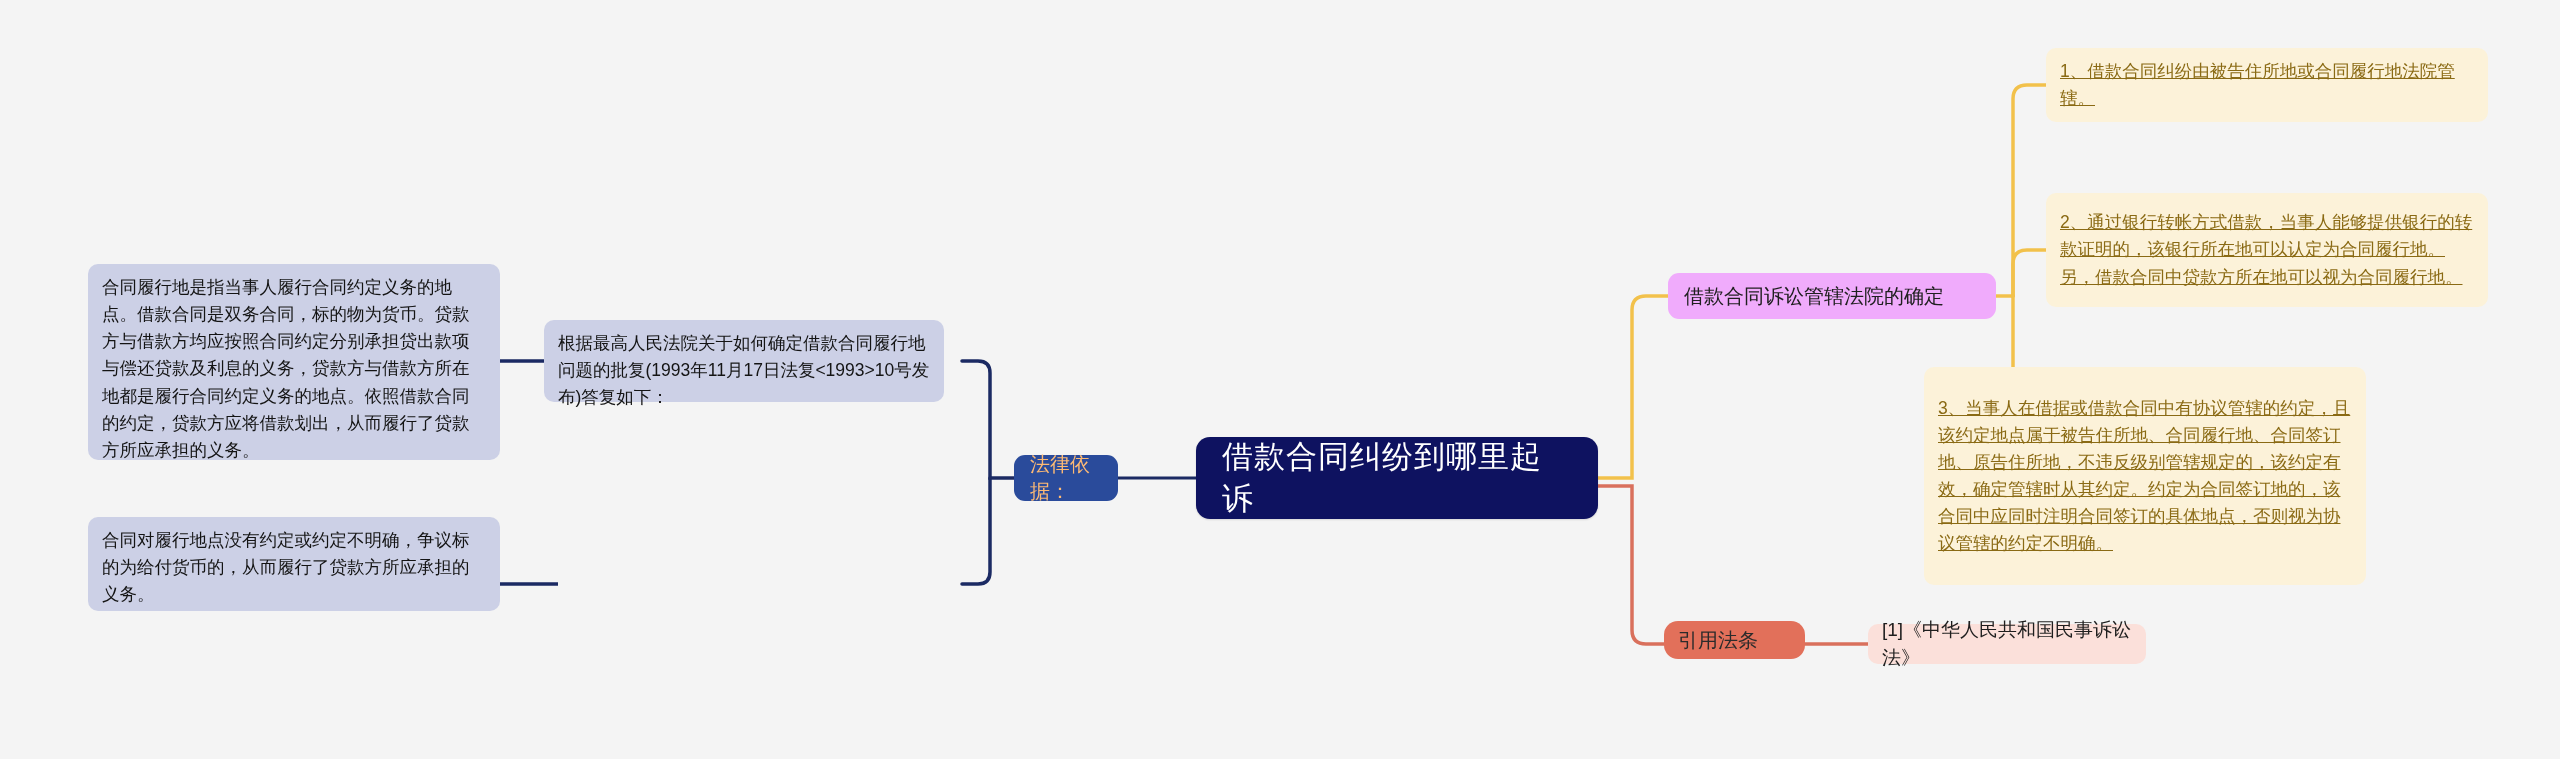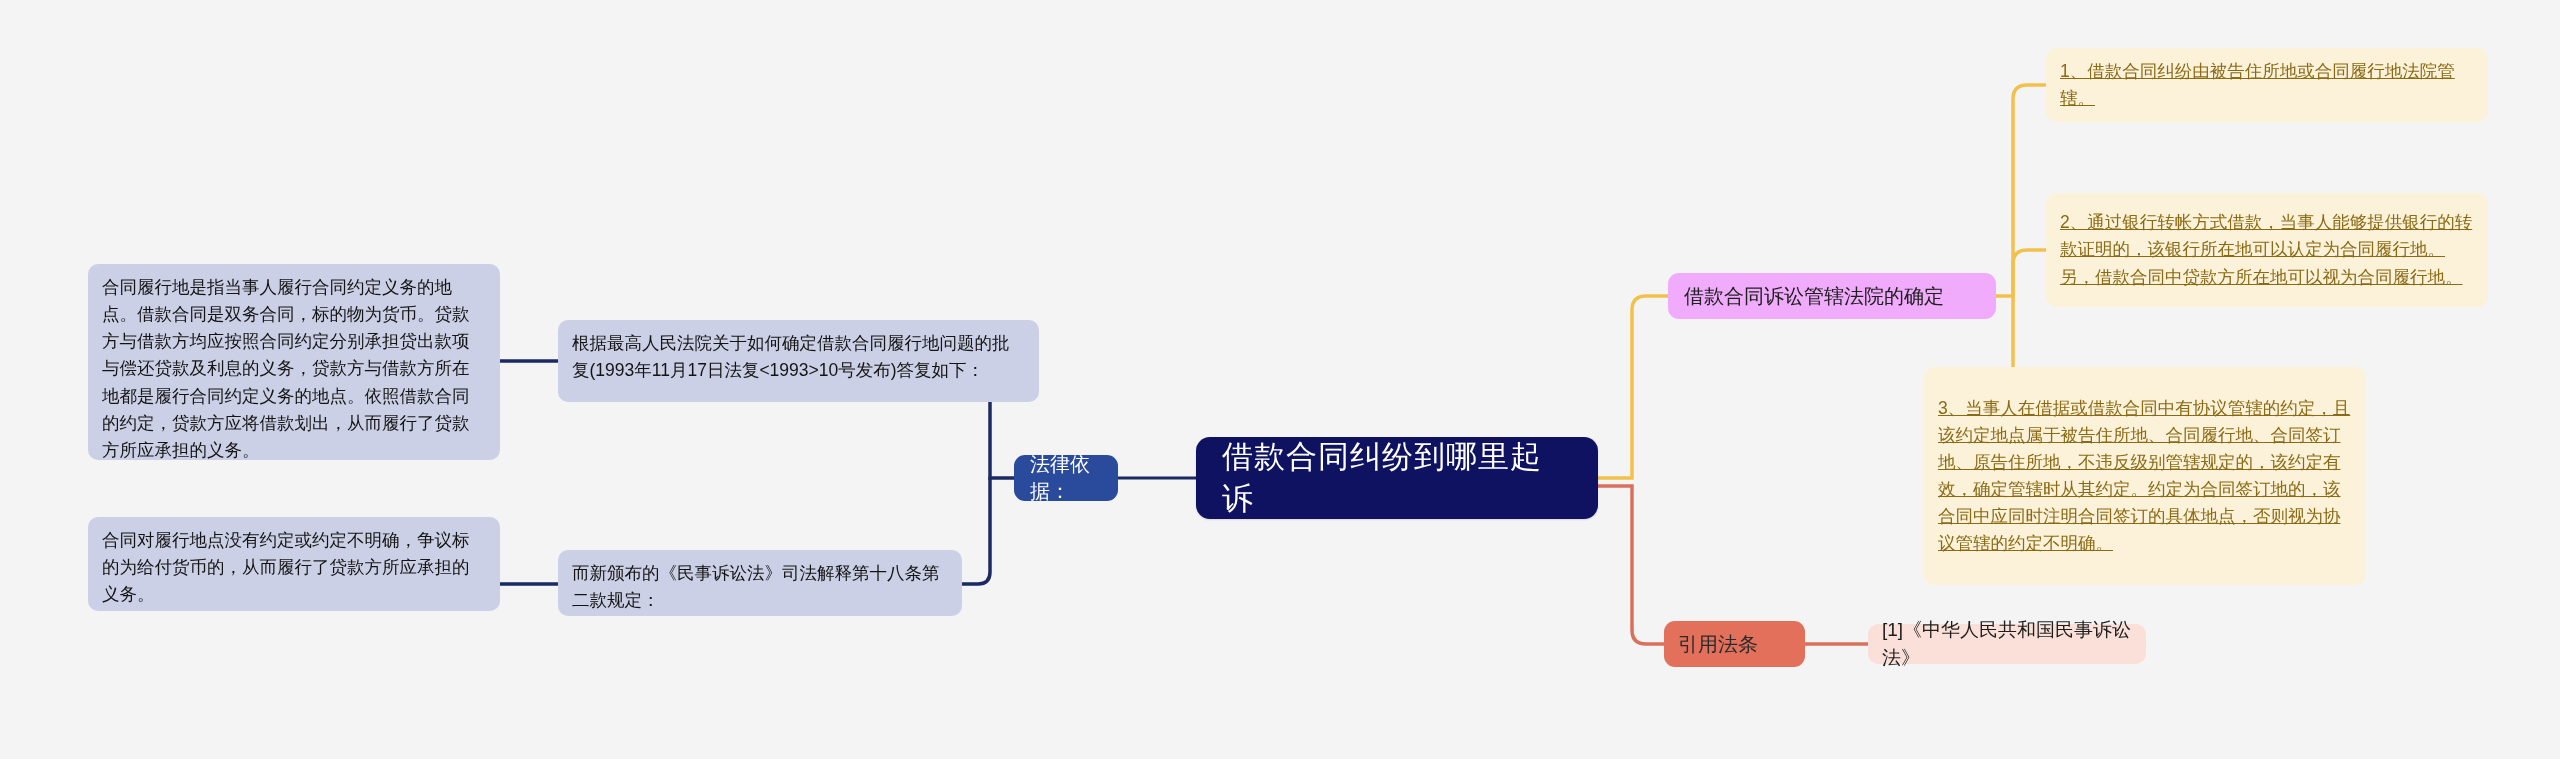--- a/index.html
+++ b/index.html
@@ -46,21 +46,21 @@
     letter-spacing: 1px;
     padding: 16px 26px;
     justify-content: center;
     box-shadow: 0 1px 2px rgba(0,0,0,0.12);
   }
 
   
   .branch-blue {
     background: #2a4b9b;
     border-radius: 11px;
-    color: #ffffff;
+    color: #fdba74;
     font-size: 20px;
     padding: 0 16px;
     justify-content: center;
   }
 
   
   .branch-yellow {
     background: #f0abfc;
     border-radius: 11px;
     color: #202020;
@@ -142,27 +142,24 @@
   </svg>
 
   <div class="node root" style="left:1196px; top:437px; width:402px; height:82px;">
     <span class="txt">借款合同纠纷到哪里起诉</span>
   </div>
 
   <div class="node branch-blue" style="left:1014px; top:455px; width:104px; height:46px;">
     <span class="txt">法律依据：</span>
   </div>
 
-  <div class="node leaf-blue" style="left:558px; top:320px; width:481px; height:82px;">
+  <div class="node leaf-blue" style="left:544px; top:320px; width:400px; height:82px;">
     <span class="txt">根据最高人民法院关于如何确定借款合同履行地问题的批复(1993年11月17日法复&lt;1993&gt;10号发布)答复如下：</span>
   </div>
 
-  <div class="node leaf-blue" style="left:558px; top:550px; width:404px; height:66px;">
-    <span class="txt">而新颁布的《民事诉讼法》司法解释第十八条第二款规定：</span>
-  </div>
 
   <div class="node leaf-blue" style="left:88px; top:264px; width:412px; height:196px;">
     <span class="txt">合同履行地是指当事人履行合同约定义务的地点。借款合同是双务合同，标的物为货币。贷款方与借款方均应按照合同约定分别承担贷出款项与偿还贷款及利息的义务，贷款方与借款方所在地都是履行合同约定义务的地点。依照借款合同的约定，贷款方应将借款划出，从而履行了贷款方所应承担的义务。</span>
   </div>
 
   <div class="node leaf-blue" style="left:88px; top:517px; width:412px; height:94px;">
     <span class="txt">合同对履行地点没有约定或约定不明确，争议标的为给付货币的，从而履行了贷款方所应承担的义务。</span>
   </div>
 
   <div class="node branch-yellow" style="left:1668px; top:273px; width:328px; height:46px;">
@@ -174,21 +171,21 @@
   </div>
 
   <div class="node leaf-yellow" style="left:2046px; top:193px; width:442px; height:114px;">
     <span class="txt">2、通过银行转帐方式借款，当事人能够提供银行的转款证明的，该银行所在地可以认定为合同履行地。另，借款合同中贷款方所在地可以视为合同履行地。</span>
   </div>
 
   <div class="node leaf-yellow" style="left:1924px; top:367px; width:442px; height:218px;justify-content:center;">
     <span class="txt">3、当事人在借据或借款合同中有协议管辖的约定，且该约定地点属于被告住所地、合同履行地、合同签订地、原告住所地，不违反级别管辖规定的，该约定有效，确定管辖时从其约定。约定为合同签订地的，该合同中应同时注明合同签订的具体地点，否则视为协议管辖的约定不明确。</span>
   </div>
 
-  <div class="node branch-red" style="left:1664px; top:621px; width:141px; height:46px;">
+  <div class="node branch-red" style="left:1664px; top:621px; width:141px; height:38px;border-radius:14px;">
     <span class="txt">引用法条</span>
   </div>
 
   <div class="node leaf-red" style="left:1868px; top:624px; width:278px; height:40px;">
     <span class="txt">[1]《中华人民共和国民事诉讼法》</span>
   </div>
 
 </div>
 
 </body></html>

